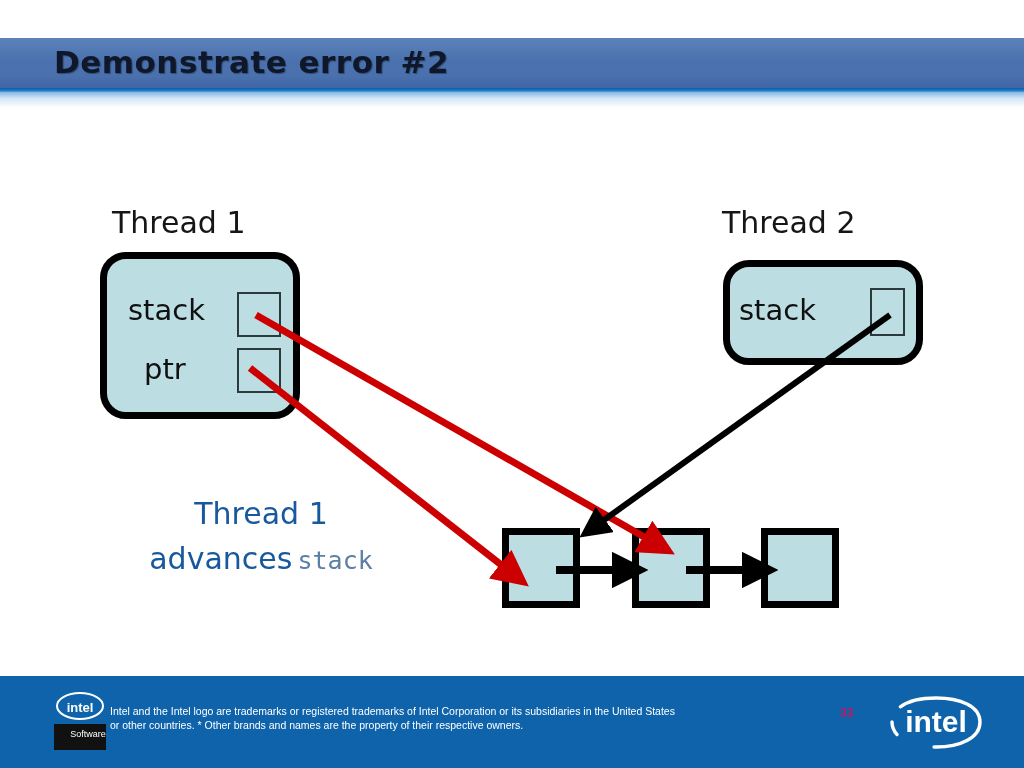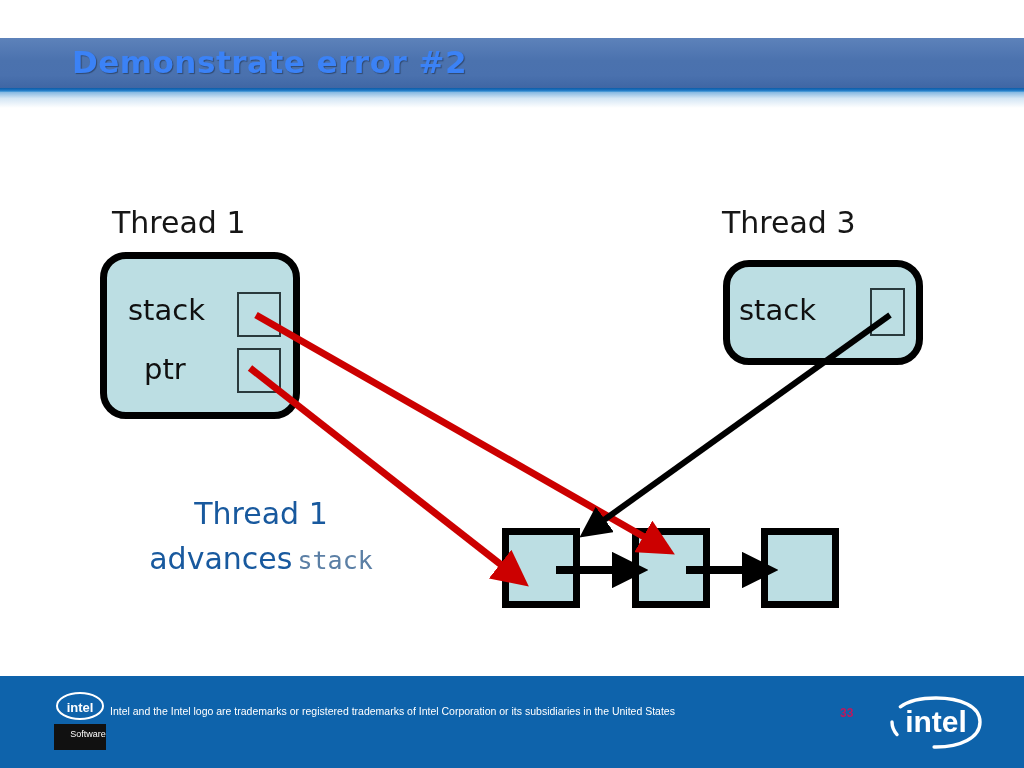--- a/index.html
+++ b/index.html
@@ -33,25 +33,24 @@
     height: 50px;
     background: linear-gradient(to bottom, #5d82ba 0%, #4b72ae 45%, #4a71ae 75%, #3f66a4 100%);
     box-sizing: border-box;
   }
   #title-text {
     position: absolute;
     left: 54px;
     top: 44px;
     font-size: 31px;
     font-weight: bold;
-    color: #3b82f6;
+    color: #0f172a;
     letter-spacing: 0.5px;
     white-space: nowrap;
     text-shadow: 1px 1px 1px rgba(0,0,0,0.35);
-    margin-left: 18px;
   }
   
   #title-underline {
     position: absolute;
     left: 0;
     top: 88px;
     width: 1024px;
     height: 4px;
     background: linear-gradient(to bottom, #0d5ca8 0%, #1f78c4 60%, #5aa6dd 100%);
   }
@@ -238,21 +237,21 @@
   <div id="title-underline"></div>
   <div id="title-glow"></div>
 
   <div class="thread-label" id="thread1-label">Thread 1</div>
   <div class="thread-box" id="thread1-box"></div>
   <div class="slot-label" id="t1-stack-label">stack</div>
   <div class="slot-square" id="t1-stack-square"></div>
   <div class="slot-label" id="t1-ptr-label">ptr</div>
   <div class="slot-square" id="t1-ptr-square"></div>
 
-  <div class="thread-label" id="thread2-label">Thread 3</div>
+  <div class="thread-label" id="thread2-label">Thread 2</div>
   <div class="thread-box" id="thread2-box"></div>
   <div class="slot-label" id="t2-stack-label">stack</div>
   <div class="slot-square" id="t2-stack-square"></div>
 
   <div id="annotation">
     <div class="annot-line">
       <span class="annot-sans">Thread 1</span>
     </div>
     <div class="annot-line">
       <span class="annot-sans">advances</span>
@@ -296,20 +295,21 @@
         <ellipse cx="26" cy="18" rx="23" ry="13" fill="none" stroke="#ffffff" stroke-width="2"></ellipse>
         <text x="26" y="24" text-anchor="middle" fill="#ffffff" font-family="Liberation Sans, sans-serif" font-size="13" font-weight="bold">intel</text>
       </svg>
     </div>
     <div id="isl-bottom"></div>
     <div id="isl-software-text">Software</div>
   </div>
 
   <div id="footer-legal">
     <div>Intel and the Intel logo are trademarks or registered trademarks of Intel Corporation or its subsidiaries in the United States</div>
+    <div>or other countries. * Other brands and names are the property of their respective owners.</div>
   </div>
 
   <div id="page-number">33</div>
 
   <svg id="intel-logo-right" viewBox="0 0 100 62">
     <path d="M6,30 C6,14 26,6 50,6 C74,6 94,14 94,30 C94,46 74,55 50,55 C26,55 6,46 6,30 Z" fill="none" stroke="#ffffff" stroke-width="3.4" stroke-linecap="round" stroke-dasharray="150 40" stroke-dashoffset="-18"></path>
     <text x="50" y="40" text-anchor="middle" fill="#ffffff" font-family="Liberation Sans, sans-serif" font-size="30" font-weight="bold">intel</text>
   </svg>
 
 </div>

